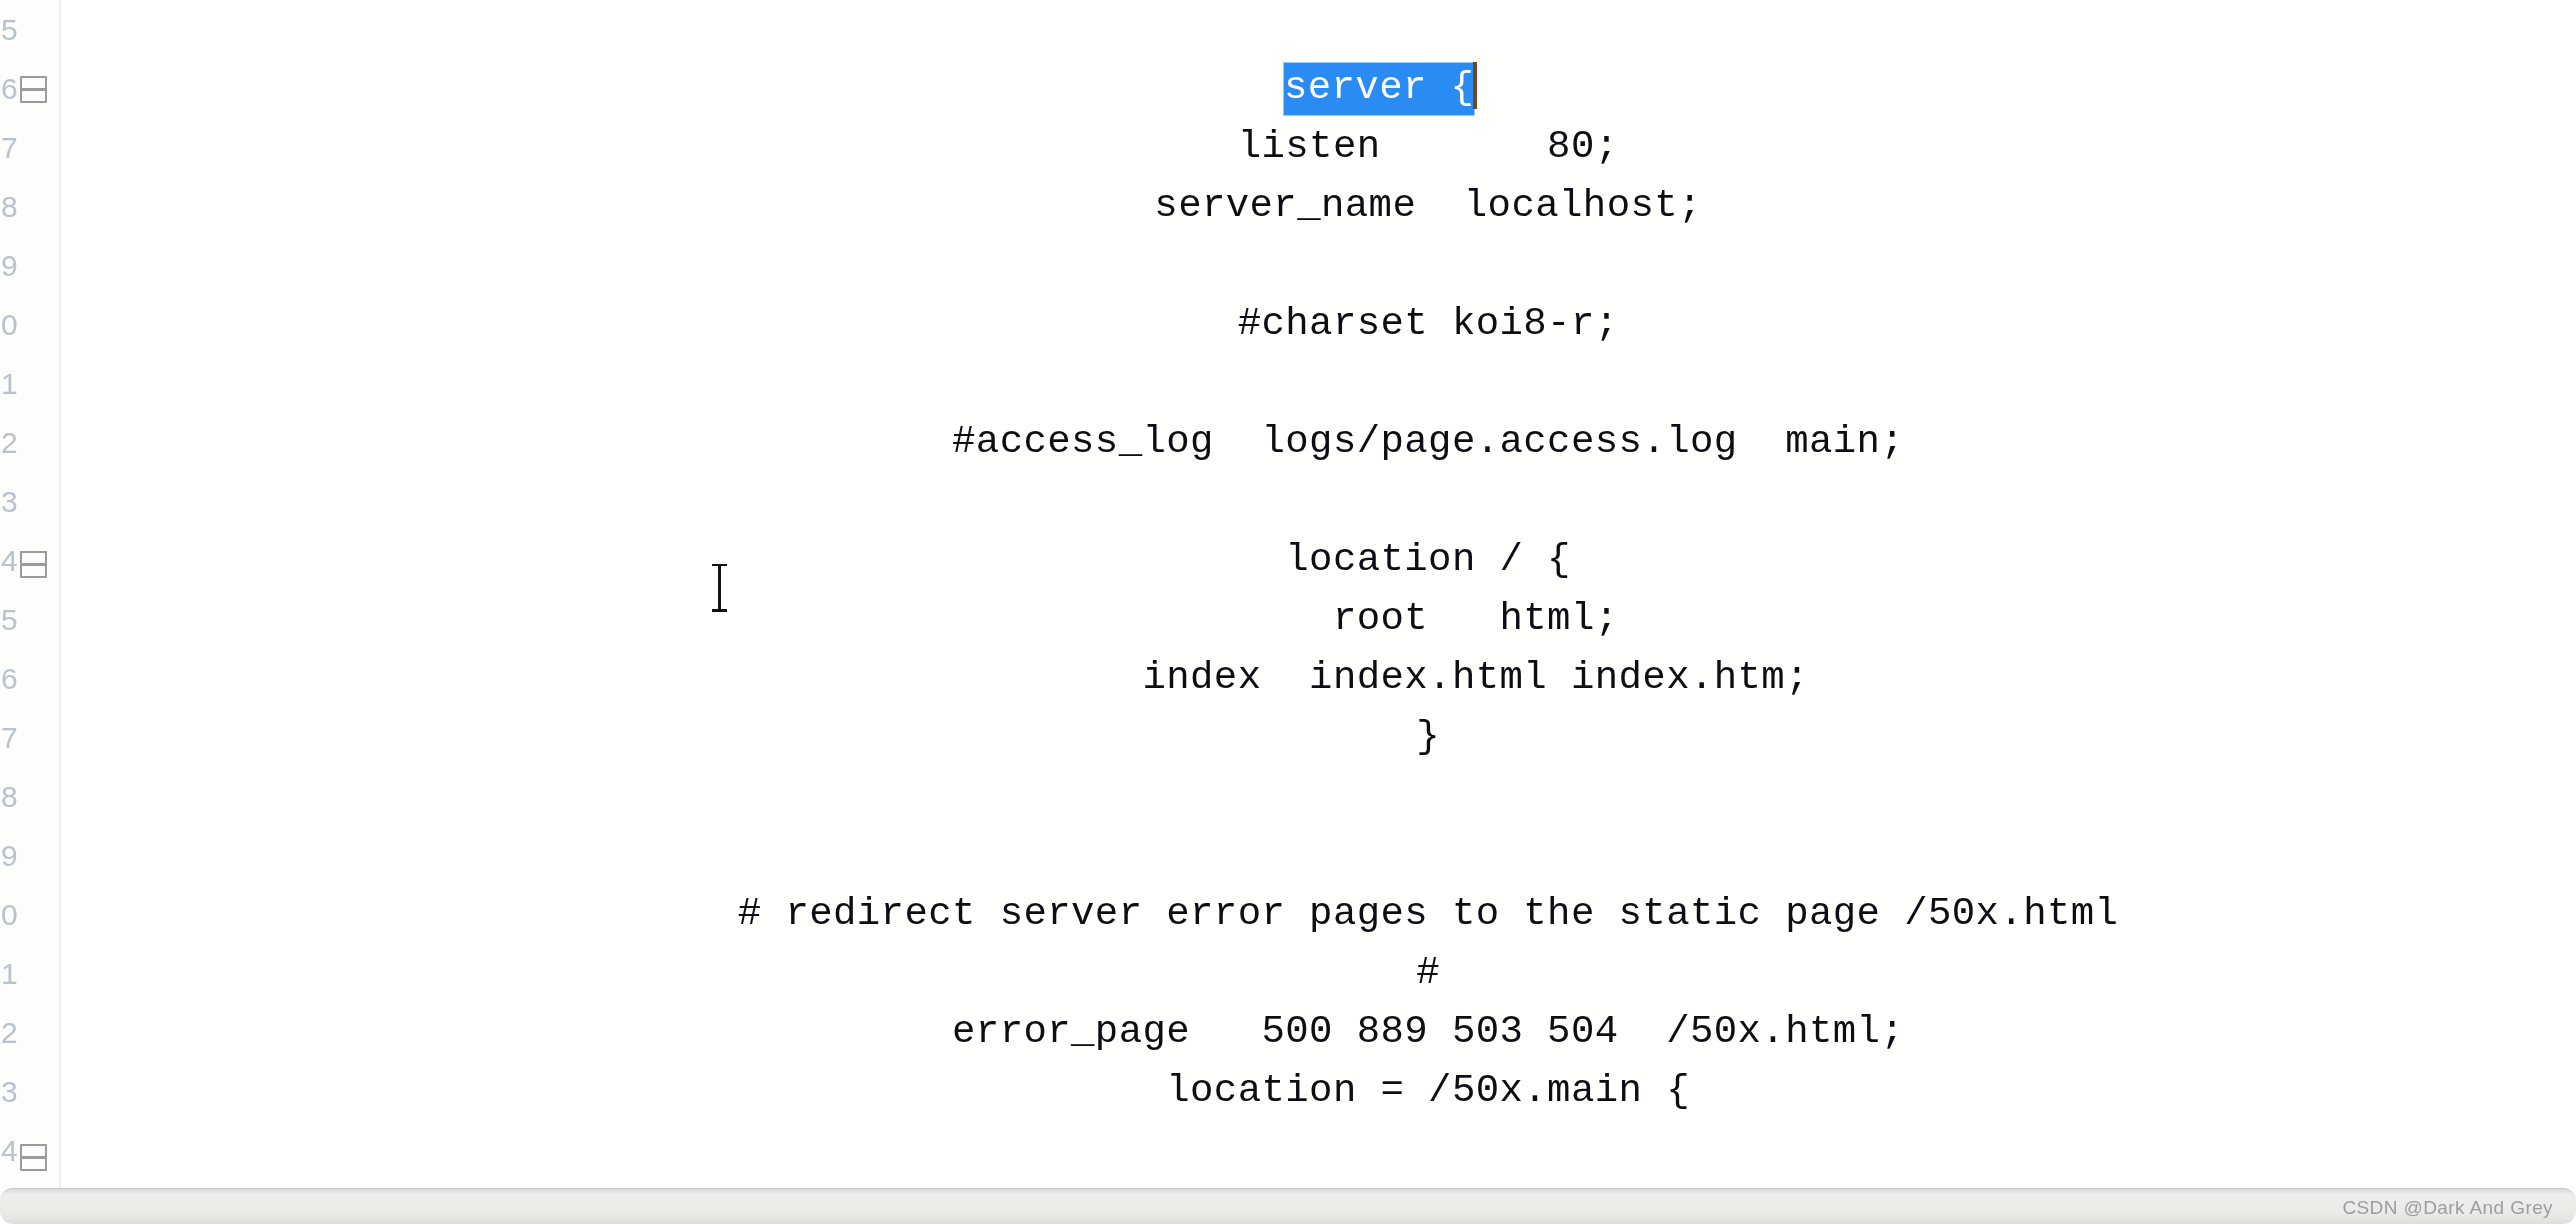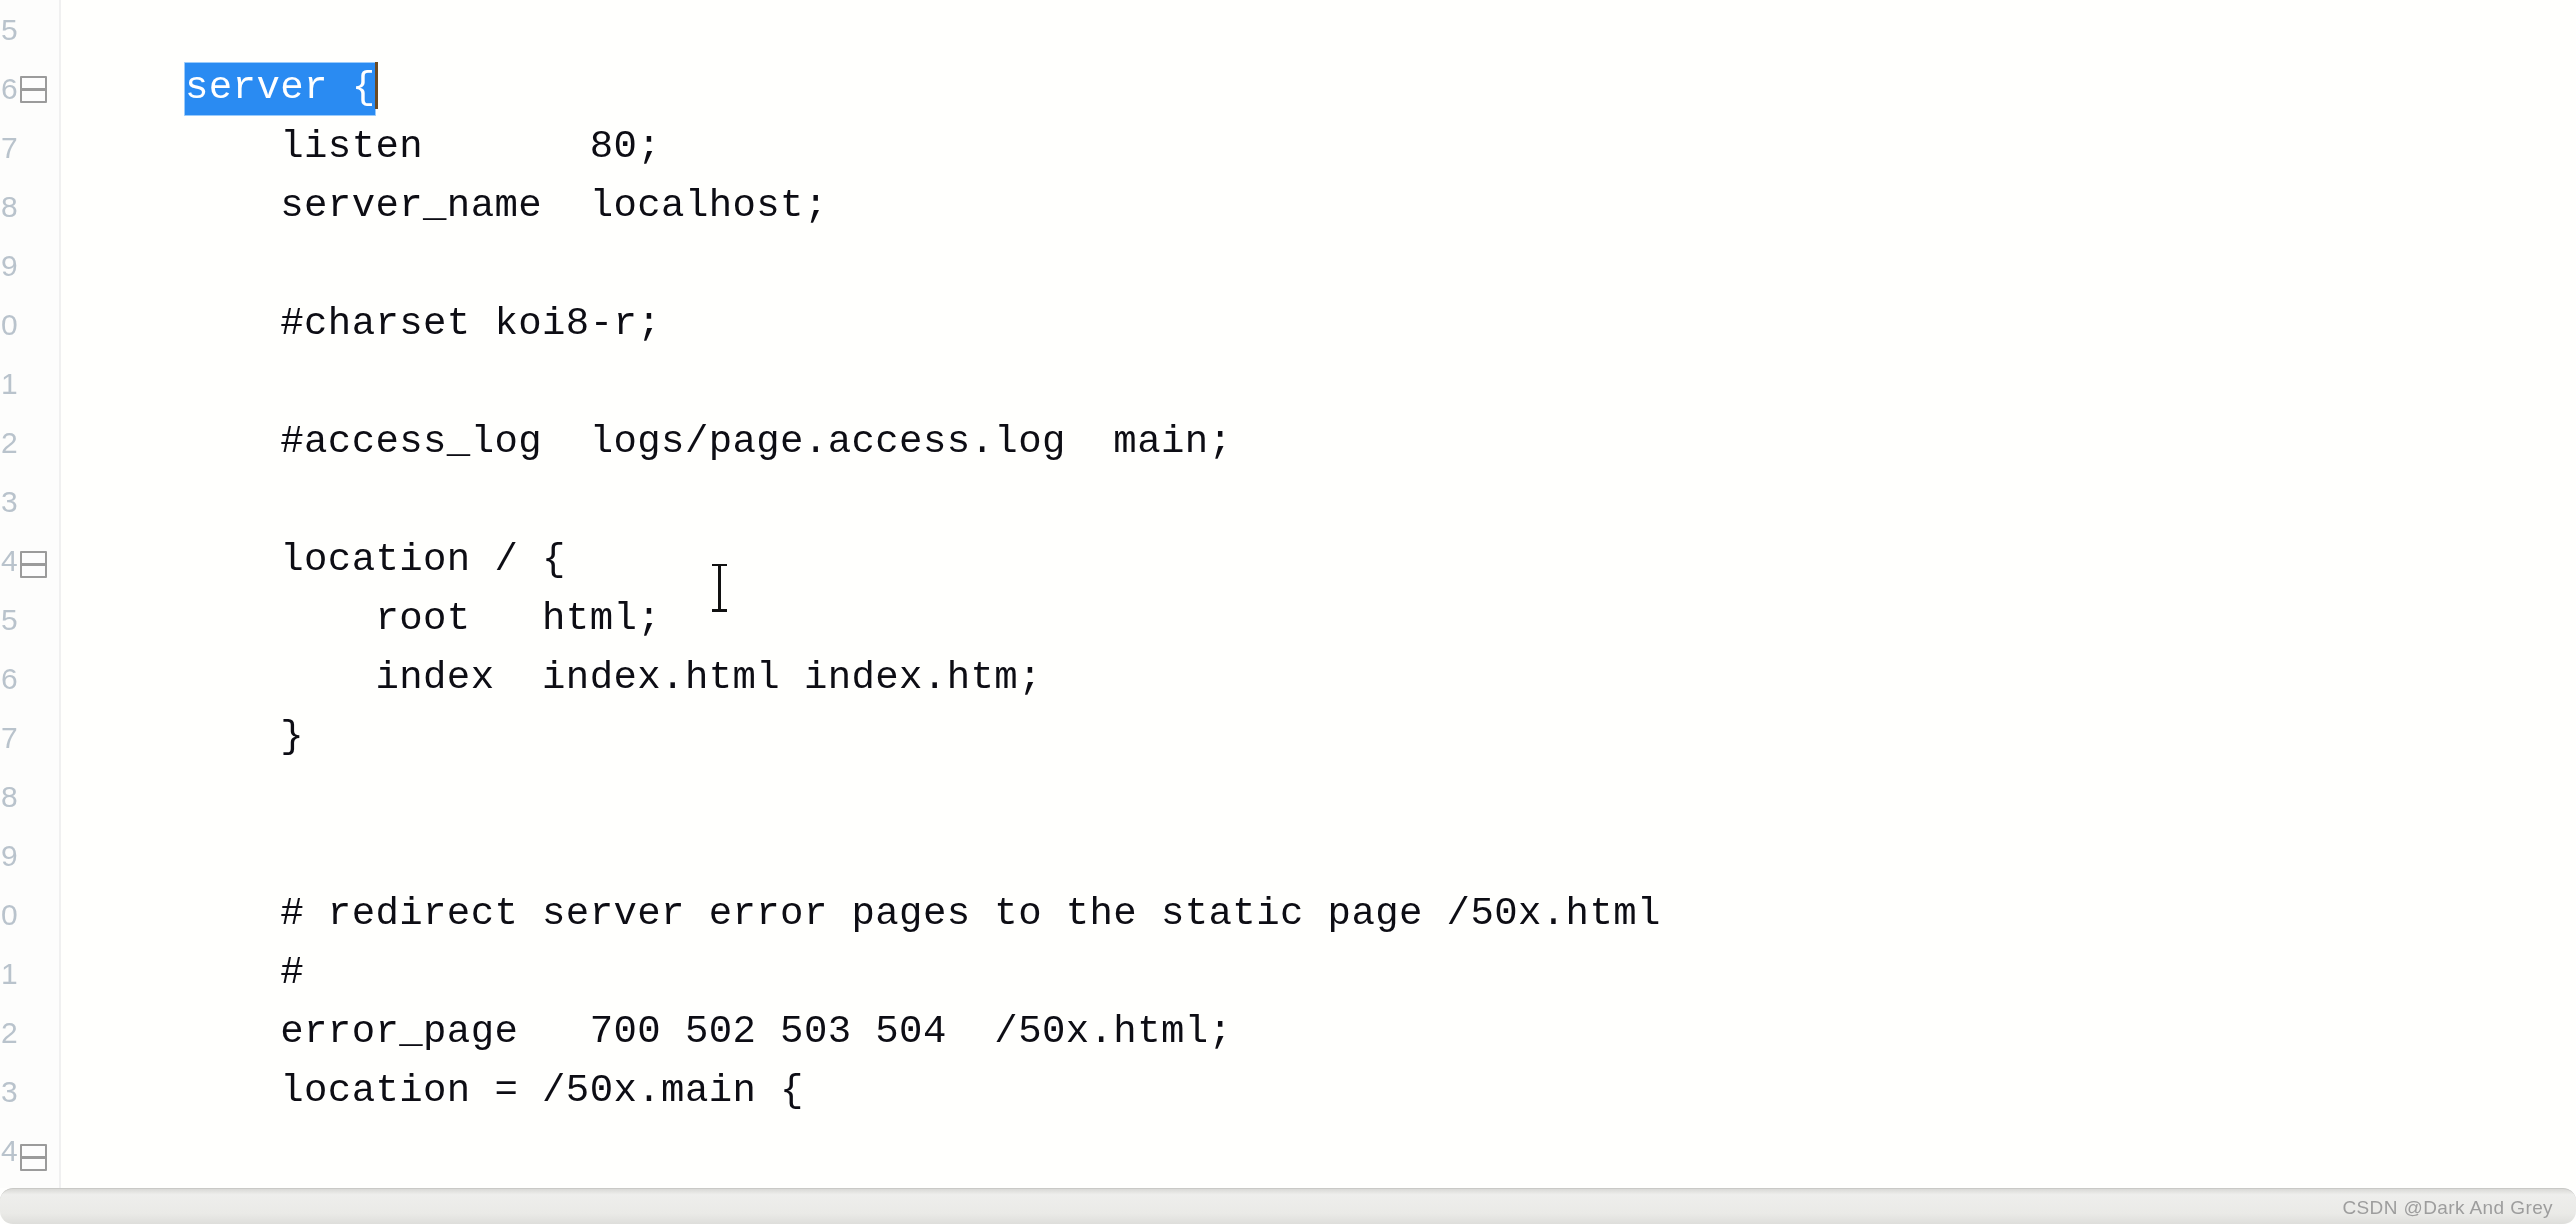--- a/index.html
+++ b/index.html
@@ -93,20 +93,21 @@
     height: 1188px;
     background: #f0f0f0;
   }
 
   .code {
     position: absolute;
     left: 59px;
     top: 0;
     width: 2517px;
     height: 1188px;
+    text-align: center;
   }
   .line {
     position: relative;
     height: 59px;
     line-height: 59px;
     white-space: pre;
     font-family: "Liberation Mono", "DejaVu Sans Mono", monospace;
     font-size: 39px;
     color: #0d0d14;
     padding-left: 126px;
@@ -229,21 +230,21 @@
         <div class="line"><span>    #access_log  logs/page.access.log  main;</span></div>
         <div class="line">&nbsp;</div>
         <div class="line"><span>    location / {</span></div>
         <div class="line"><span>        root   html;</span></div>
         <div class="line"><span>        index  index.html index.htm;</span></div>
         <div class="line"><span>    }</span></div>
         <div class="line">&nbsp;</div>
         <div class="line">&nbsp;</div>
         <div class="line"><span>    # redirect server error pages to the static page /50x.html</span></div>
         <div class="line"><span>    #</span></div>
-        <div class="line"><span>    error_page   700 502 503 504  /50x.html;</span></div>
+        <div class="line"><span>    error_page   500 889 503 504  /50x.html;</span></div>
         <div class="line"><span>    location = /50x.main {</span></div>
         <div class="line"></div>
       </div>
 
     <div class="ibeam">
       <div class="cap-t"></div>
       <div class="stem"></div>
       <div class="cap-b"></div>
     </div>
   </div>

